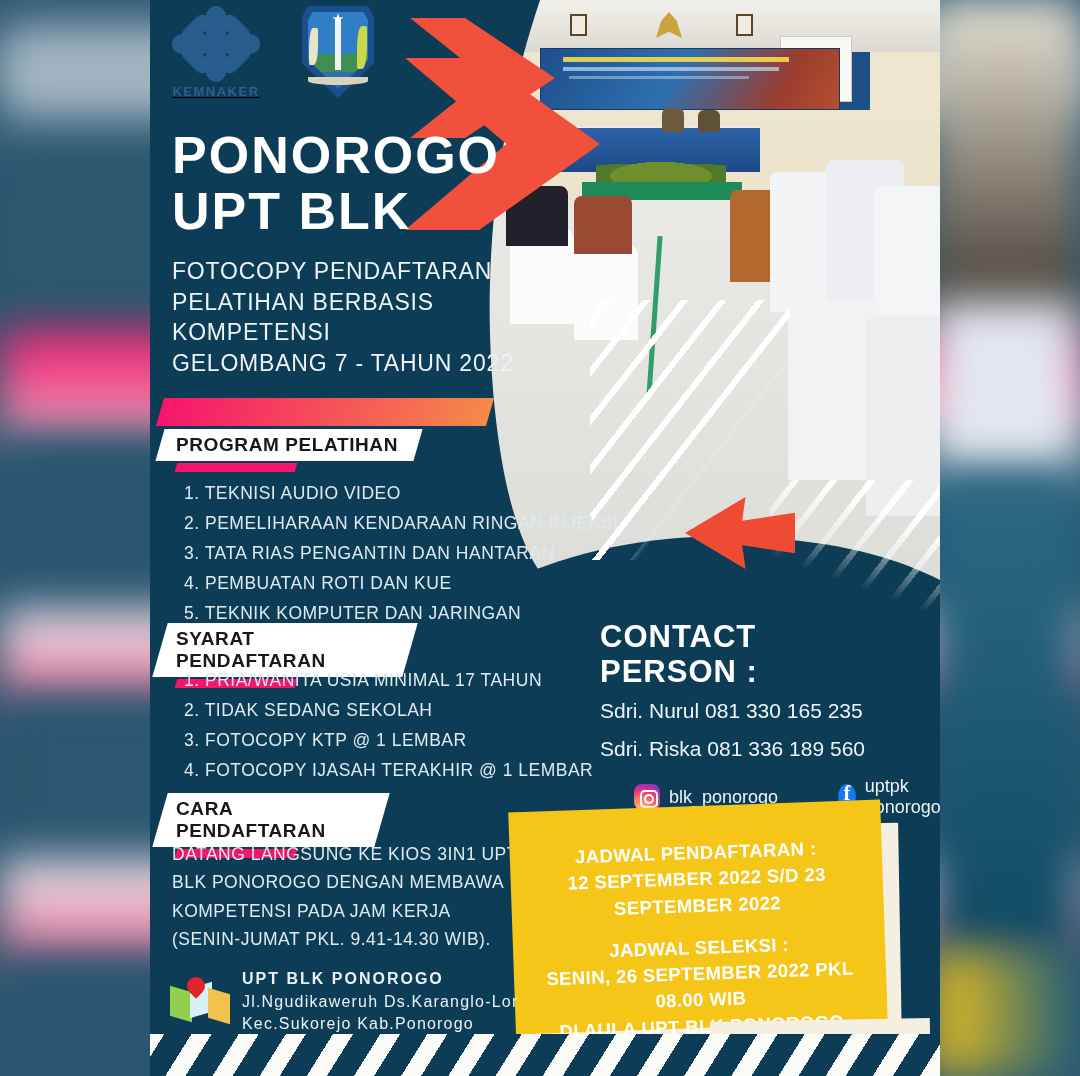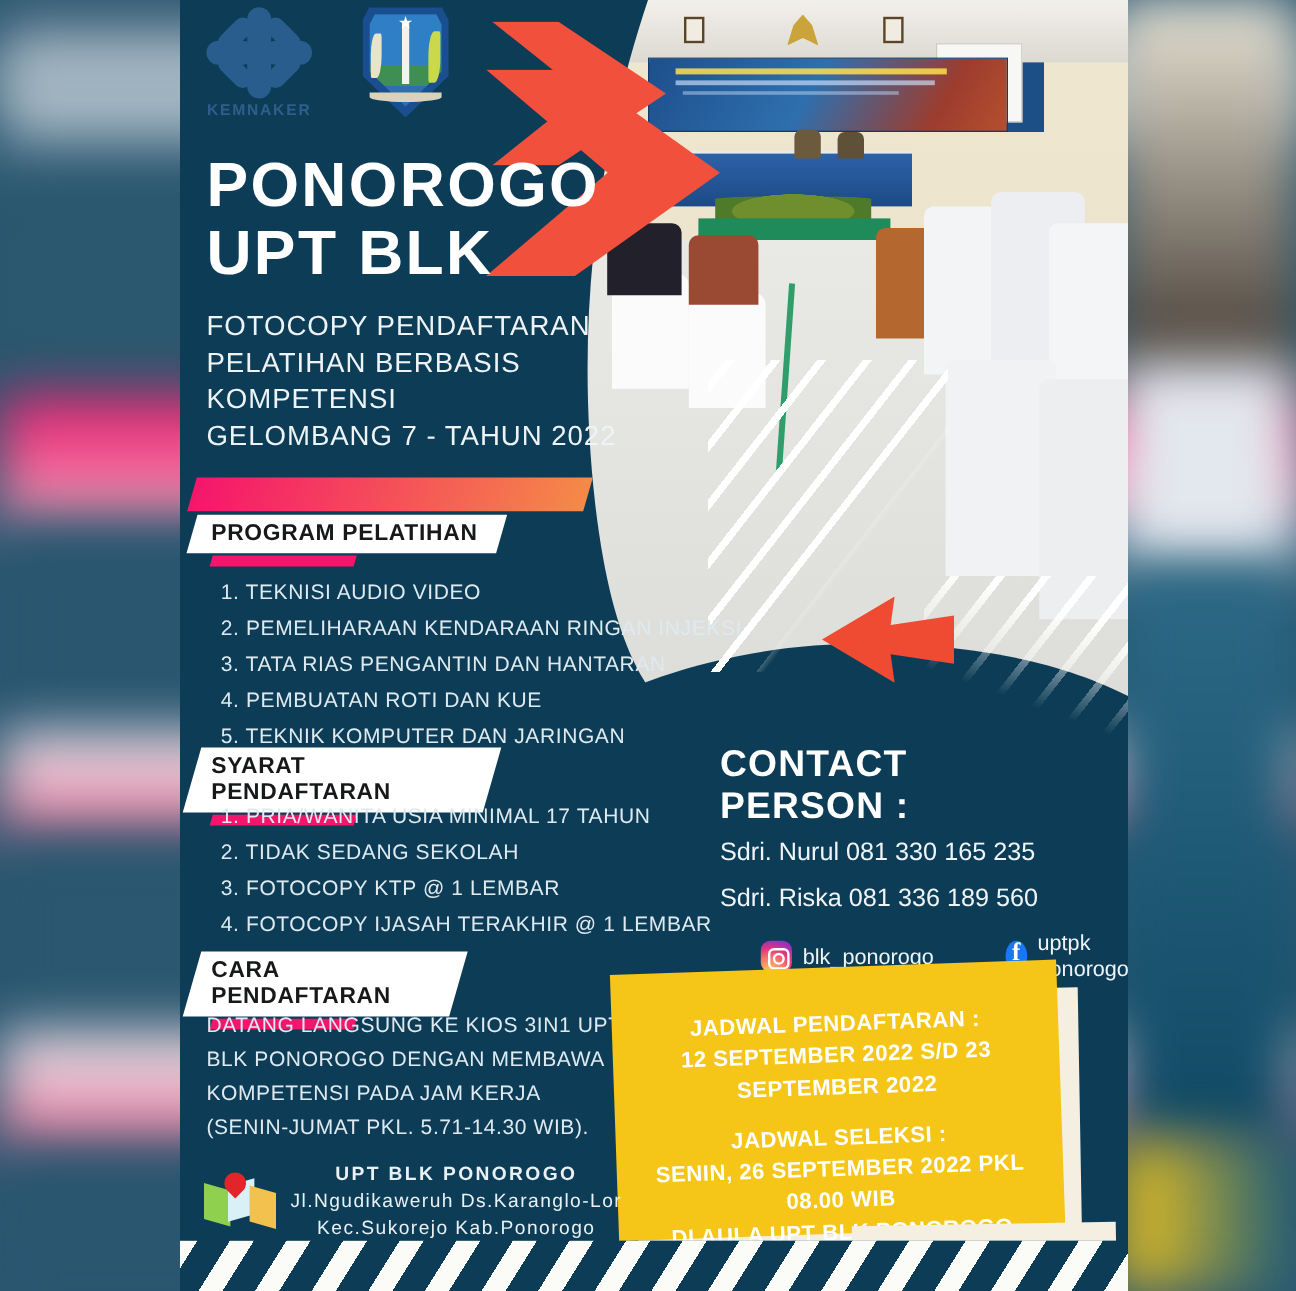--- a/index.html
+++ b/index.html
@@ -118,21 +118,21 @@
   }
   .arrow-l{
     position:absolute; background:#ef4b33;
     clip-path:polygon(0 50%, 55% 0, 52% 33%, 100% 22%, 100% 78%, 52% 67%, 55% 100%);
   }
   #arrow-top{ left:260px; top:18px; width:145px; height:120px; }
   #arrow-main{ left:255px; top:58px; width:195px; height:172px; }
   #arrow-mid{ left:535px; top:497px; width:110px; height:72px; }
 
   
-  #logos{ position:absolute; left:20px; top:6px; display:flex; align-items:flex-start; gap:40px; }
+  #logos{ position:absolute; left:20px; top:6px; display:flex; align-items:flex-start; gap:40px;text-decoration:underline; }
   .kemnaker{ width:92px; text-align:center; }
   .kem-mark{ width:76px; height:76px; margin:0 auto; position:relative; opacity:.95; }
   .kem-mark i{ position:absolute; width:20px; height:40px; background:#2b5f92; border-radius:10px; }
   .kem-mark i:nth-child(1){ left:28px; top:0; }
   .kem-mark i:nth-child(2){ left:28px; top:36px; }
   .kem-mark i:nth-child(3){ left:4px; top:18px; transform:rotate(90deg); }
   .kem-mark i:nth-child(4){ left:52px; top:18px; transform:rotate(90deg); }
   .kem-mark i:nth-child(5){ left:10px; top:6px; transform:rotate(45deg); width:16px; height:34px;}
   .kem-mark i:nth-child(6){ left:50px; top:6px; transform:rotate(-45deg); width:16px; height:34px;}
   .kem-mark i:nth-child(7){ left:10px; top:36px; transform:rotate(-45deg); width:16px; height:34px;}
@@ -203,21 +203,21 @@
   
   #sched-shadow{ position:absolute; left:380px; top:826px; width:370px; height:218px;
      background:#f4efe0; transform:rotate(-1deg); }
   #sched{ position:absolute; left:362px; top:806px; width:372px; height:222px;
      background:#f5c518; transform:rotate(-2deg); color:#fff; text-align:center;
      padding:34px 16px 0; font-weight:bold; letter-spacing:.4px; }
   #sched .l{ font-size:18.5px; line-height:1.42; }
   #sched .l.sp{ margin-top:16px; }
 
   
-  #address{ position:absolute; left:20px; top:968px; display:flex; align-items:center; gap:14px;text-align:center; }
+  #address{ position:absolute; left:20px; top:968px; display:flex; align-items:center; gap:14px; }
   .map-icon{ width:58px; height:46px; position:relative; }
   .map-icon .fold{ position:absolute; width:22px; height:30px; }
   .map-icon .f1{ left:0; top:10px; background:#8fd14f; transform:skewY(16deg); }
   .map-icon .f2{ left:20px; top:6px; background:#d9f0f7; transform:skewY(-16deg); }
   .map-icon .f3{ left:38px; top:12px; background:#f2c14e; transform:skewY(16deg); }
   .map-icon .pin{ position:absolute; left:17px; top:-2px; width:18px; height:18px;
      background:#e2252b; border-radius:50% 50% 50% 0; transform:rotate(-45deg); }
   #addr-text{ color:#e9f1f5; font-size:16px; letter-spacing:1.2px; line-height:1.42; }
   #addr-text .t1{ font-weight:bold; letter-spacing:2px; }
 
@@ -364,21 +364,21 @@
   <div class="sec" id="sec-cara">
     <div class="label">
       <span>CARA PENDAFTARAN</span>
     </div>
     <div class="pinkbar"></div>
   </div>
   <div id="cara-text">
     <div>DATANG LANGSUNG KE KIOS 3IN1 UPT</div>
     <div>BLK PONOROGO DENGAN MEMBAWA</div>
     <div>KOMPETENSI PADA JAM KERJA</div>
-    <div>(SENIN-JUMAT PKL. 5.71-14.30 WIB).</div>
+    <div>(SENIN-JUMAT PKL. 9.41-14.30 WIB).</div>
   </div>
 
   <div id="contact">
     <h2>
       <div>CONTACT</div>
       <div>PERSON :</div>
     </h2>
     <div class="cp">Sdri. Nurul 081 330 165 235</div>
     <div class="cp">Sdri. Riska 081 336 189 560</div>
     <div id="socials">

